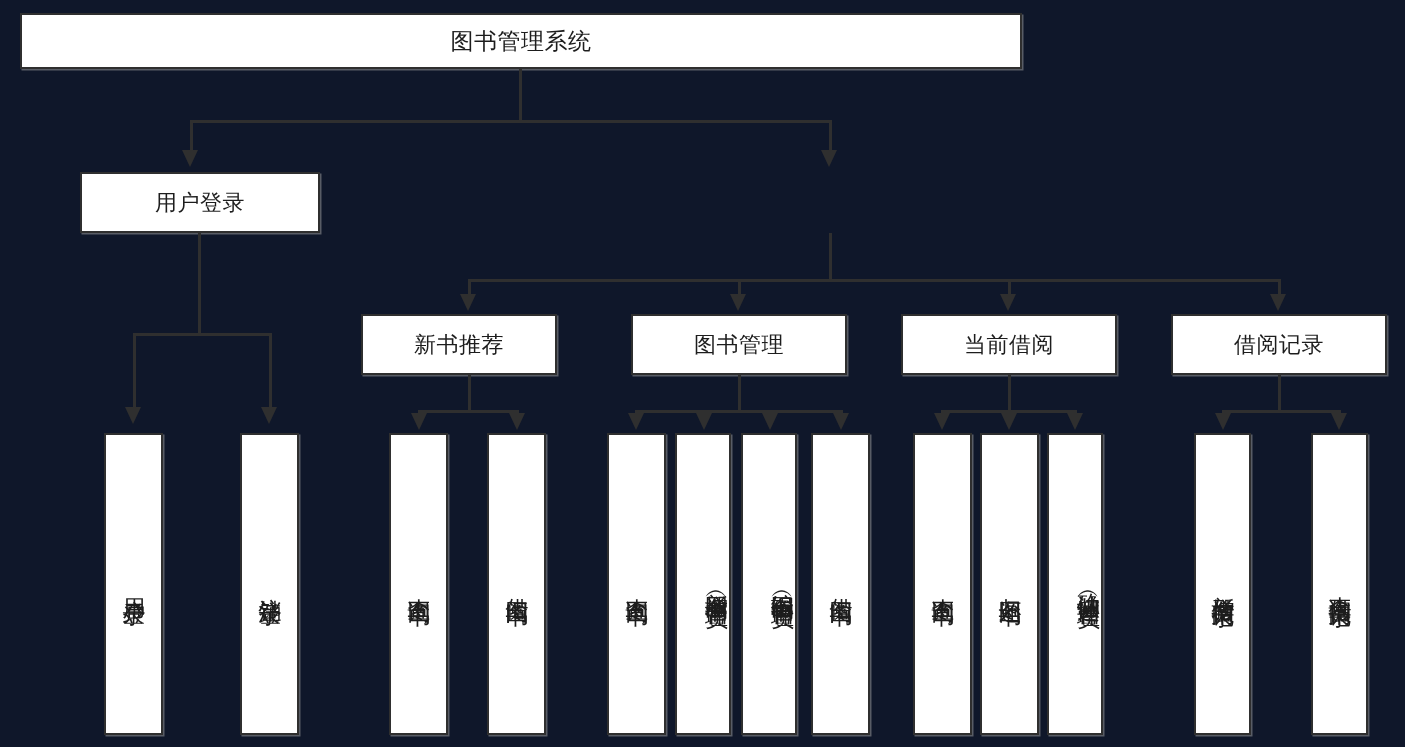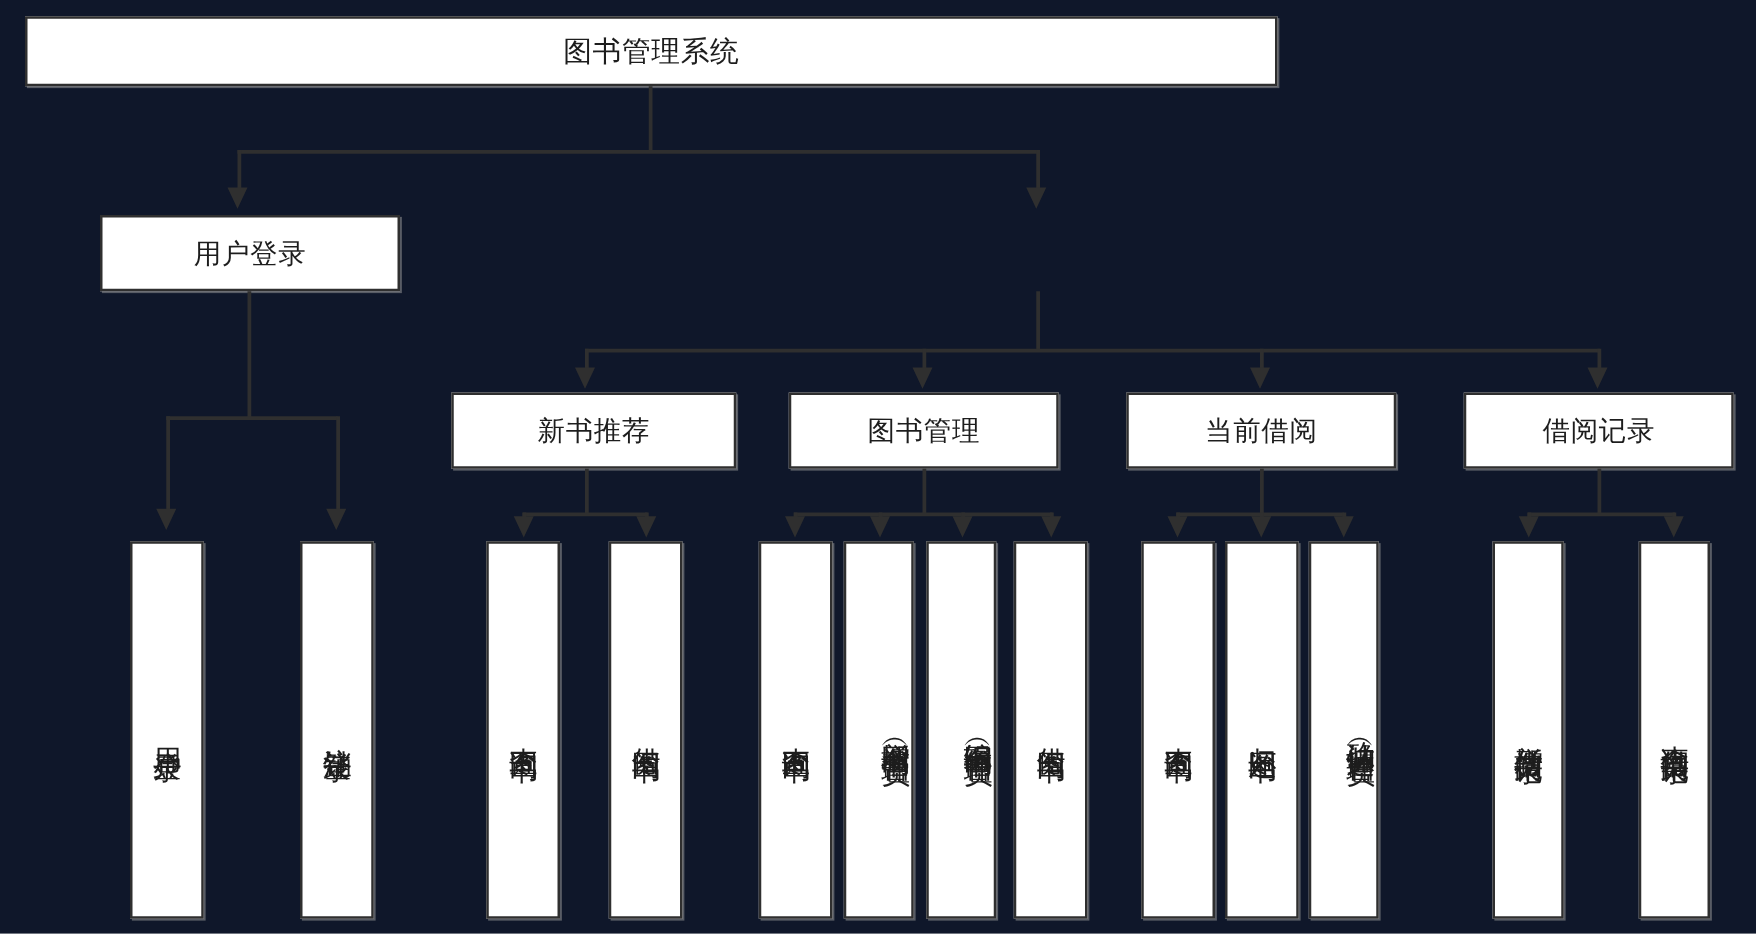--- a/index.html
+++ b/index.html
@@ -94,21 +94,21 @@
   <div class="ln lnh" style="left:468px;top:279px;width:812px;"></div>
   <div class="ln lnv" style="left:468px;top:279px;height:18px;"></div>
   <div class="arw" style="left:460px;top:294px;"></div>
   <div class="ln lnv" style="left:738px;top:279px;height:18px;"></div>
   <div class="arw" style="left:730px;top:294px;"></div>
   <div class="ln lnv" style="left:1008px;top:279px;height:18px;"></div>
   <div class="arw" style="left:1000px;top:294px;"></div>
   <div class="ln lnv" style="left:1278px;top:279px;height:18px;"></div>
   <div class="arw" style="left:1270px;top:294px;"></div>
 
-  <div class="node h" style="left:361px;top:314px;width:228px;height:61px;">
+  <div class="node h" style="left:361px;top:314px;width:196px;height:61px;">
     <span>新书推荐</span>
   </div>
   <div class="node h" style="left:631px;top:314px;width:216px;height:61px;">
     <span>图书管理</span>
   </div>
   <div class="node h" style="left:1171px;top:314px;width:216px;height:61px;">
     <span>借阅记录</span>
   </div>
   <div class="node h" style="left:901px;top:314px;width:216px;height:61px;">
     <span>当前借阅</span>

